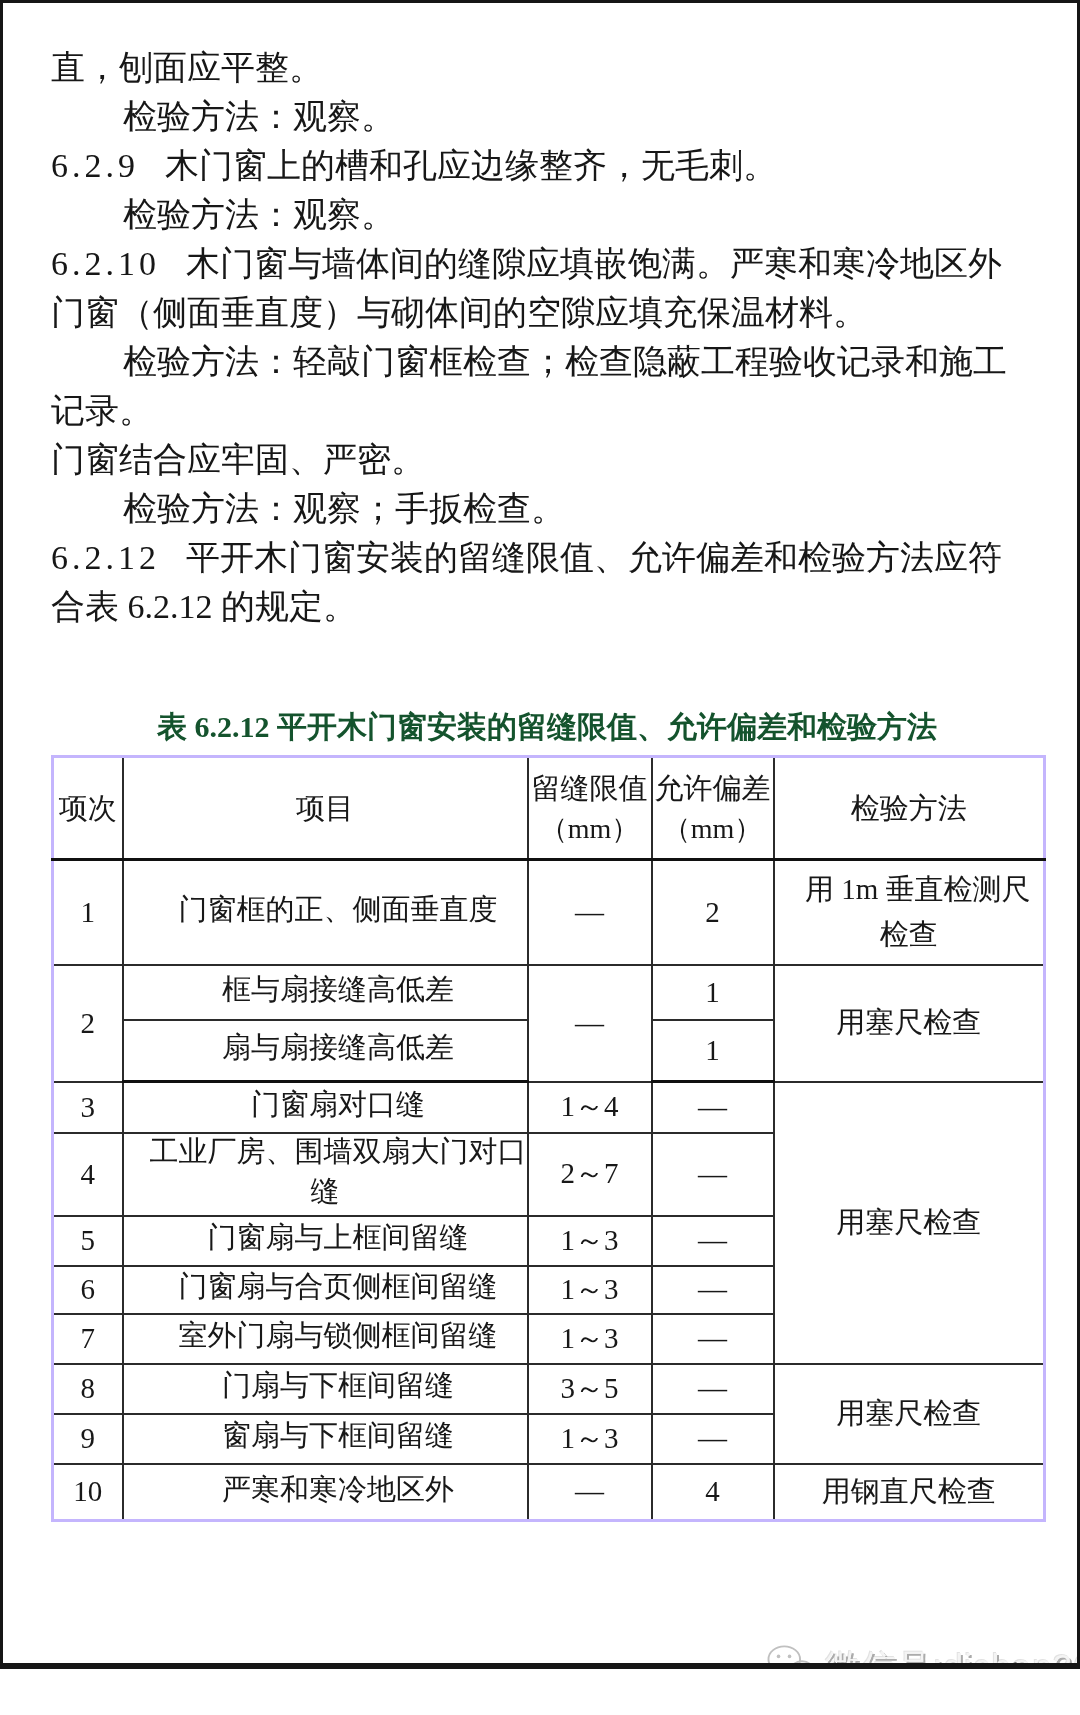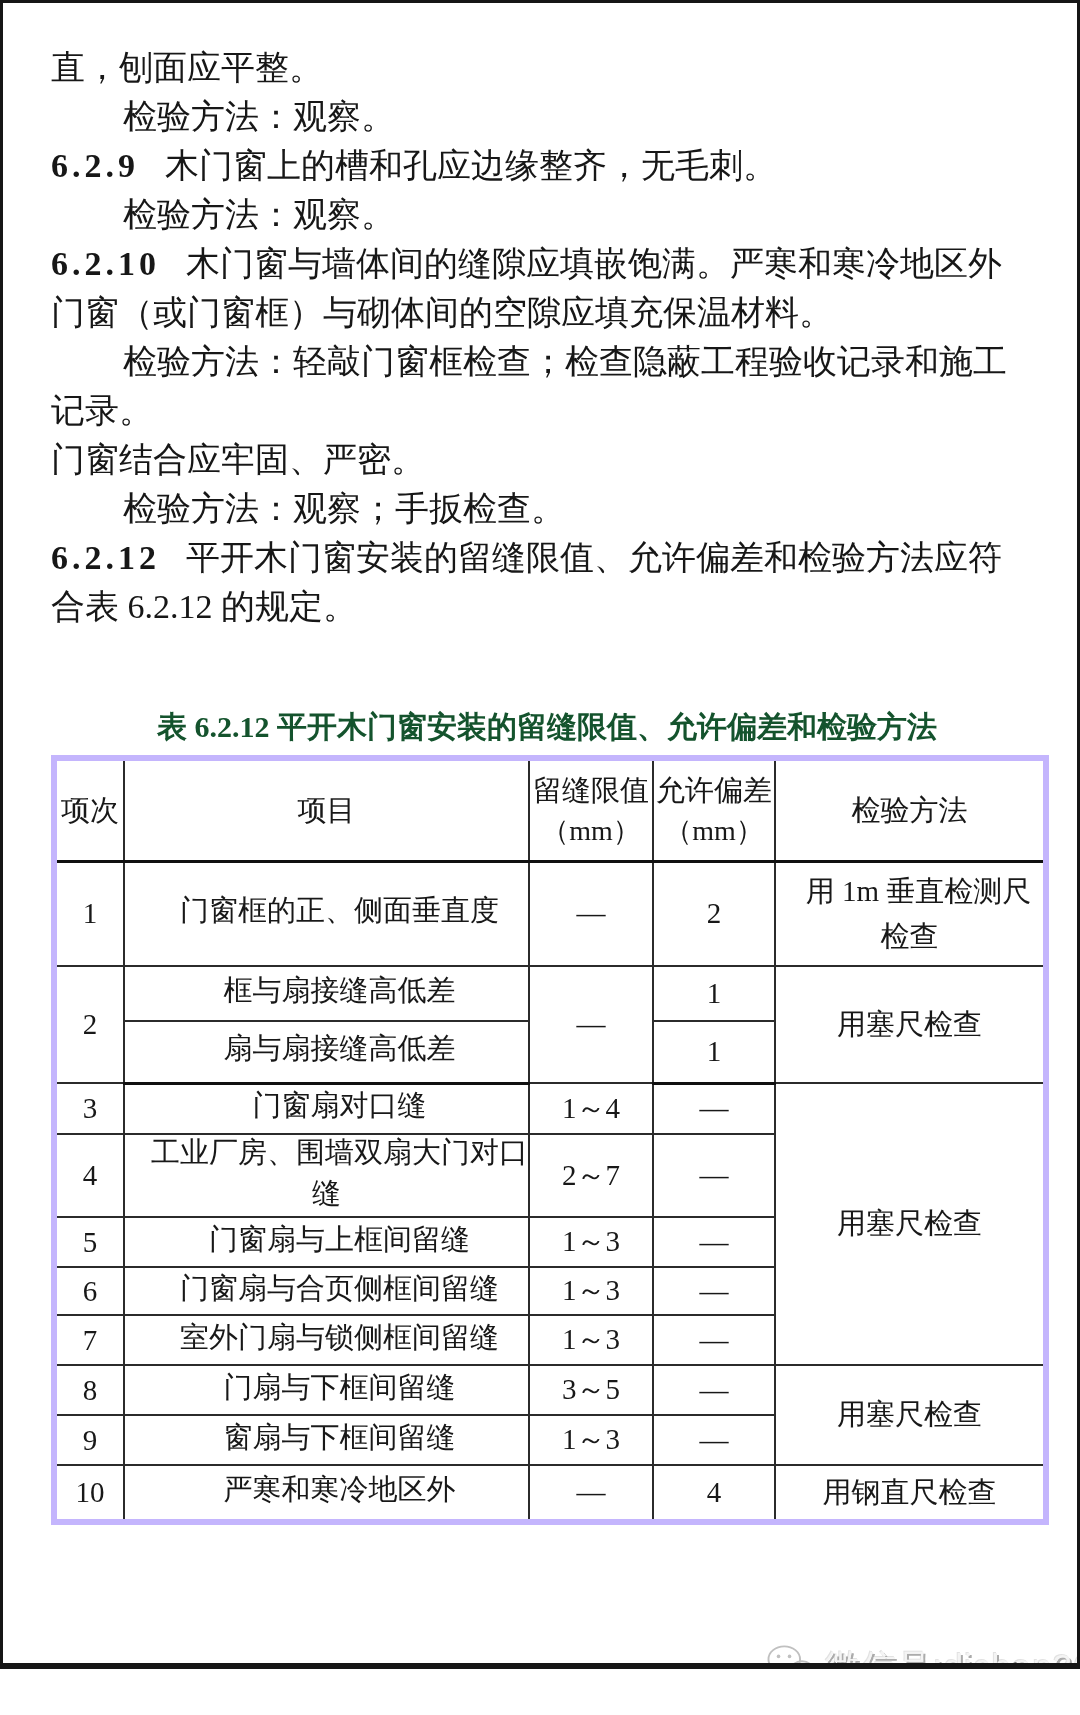--- a/index.html
+++ b/index.html
@@ -14,32 +14,32 @@
     font-family:"Liberation Serif","DejaVu Serif",serif;
     color:#171717;
   }
   .content{position:absolute;left:48px;top:40px;width:992px;}
   
   .tline{
     font-size:34px;line-height:49px;height:49px;
     white-space:nowrap;color:#171717;
   }
   .ind{padding-left:72px;font-family:Liberation Serif, serif;}
-  .secnum{font-weight:700;letter-spacing:4px;margin-right:26px;text-align:right;}
+  .secnum{font-weight:400;letter-spacing:4px;margin-right:26px;text-align:right;}
   
   .table-title{
     margin-top:76px;margin-bottom:8px;
     text-align:center;
     font-family:Liberation Serif, serif;
     font-weight:700;font-size:30px;line-height:40px;color:#14532d;
   }
   
   table.spec{
     border-collapse:collapse;table-layout:fixed;
-    width:992px;border:6px solid #c4b5fd;
+    width:992px;border:3px solid #c4b5fd;
   }
   table.spec td,table.spec th{
     border:2px solid #2b2b2b;
     text-align:center;vertical-align:middle;
     font-size:29px;font-weight:normal;color:#181818;
     padding:0;overflow:hidden;
   }
   tr.header-row th{border-bottom:3px solid #101010;line-height:1.45;}
   tr.row-2b td{border-bottom:3px solid #101010;}
   .item-cell{text-align:left;padding:2px 10px;text-indent:26px;line-height:1.4;font-family:Liberation Mono, monospace;}
@@ -70,21 +70,21 @@
 <body>
 
 <div class="page">
   <div class="content">
 
     <div class="tline"><span>直，刨面应平整。</span></div>
     <div class="tline ind"><span>检验方法：观察。</span></div>
     <div class="tline"><span class="secnum">6.2.9</span><span>木门窗上的槽和孔应边缘整齐，无毛刺。</span></div>
     <div class="tline ind"><span>检验方法：观察。</span></div>
     <div class="tline"><span class="secnum">6.2.10</span><span>木门窗与墙体间的缝隙应填嵌饱满。严寒和寒冷地区外</span></div>
-    <div class="tline"><span>门窗（或门窗框）与砌体间的空隙应填充保温材料。</span></div>
+    <div class="tline"><span>门窗（侧面垂直度）与砌体间的空隙应填充保温材料。</span></div>
     <div class="tline ind"><span>检验方法：轻敲门窗框检查；检查隐蔽工程验收记录和施工</span></div>
     <div class="tline"><span>记录。</span></div>
     <div class="tline"><span>门窗结合应牢固、严密。</span></div>
     <div class="tline ind"><span>检验方法：观察；手扳检查。</span></div>
     <div class="tline"><span class="secnum">6.2.12</span><span>平开木门窗安装的留缝限值、允许偏差和检验方法应符</span></div>
     <div class="tline"><span>合表 6.2.12 的规定。</span></div>
 
     <div class="table-title">表 6.2.12   平开木门窗安装的留缝限值、允许偏差和检验方法</div>
 
     <table class="spec">

